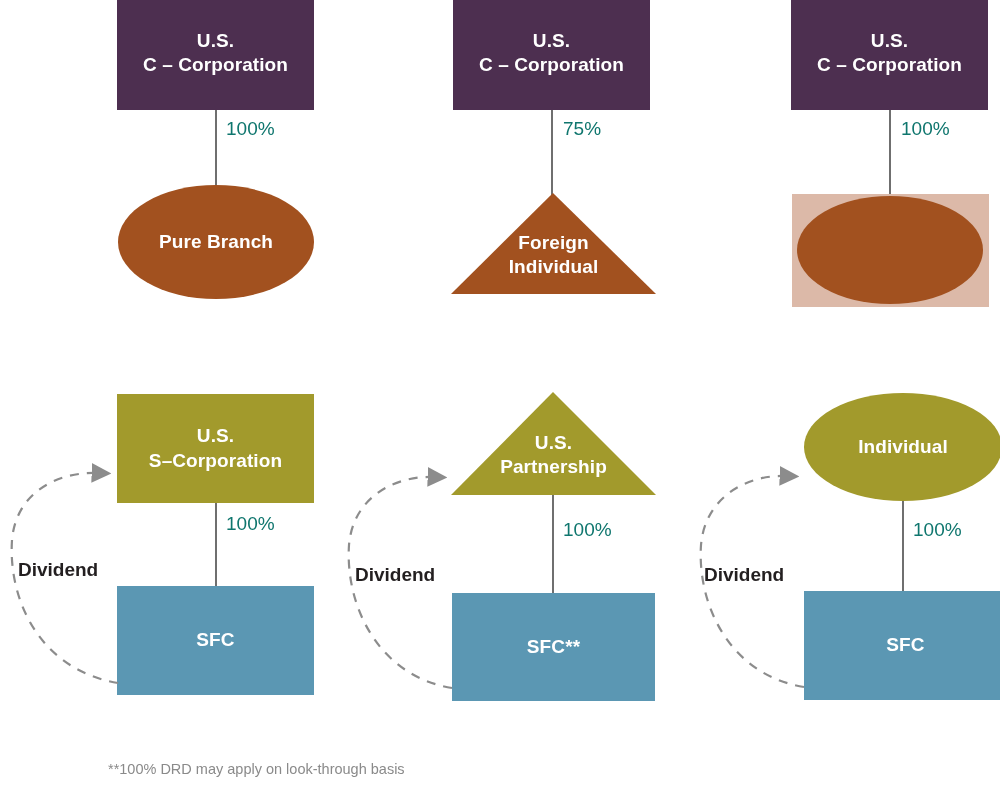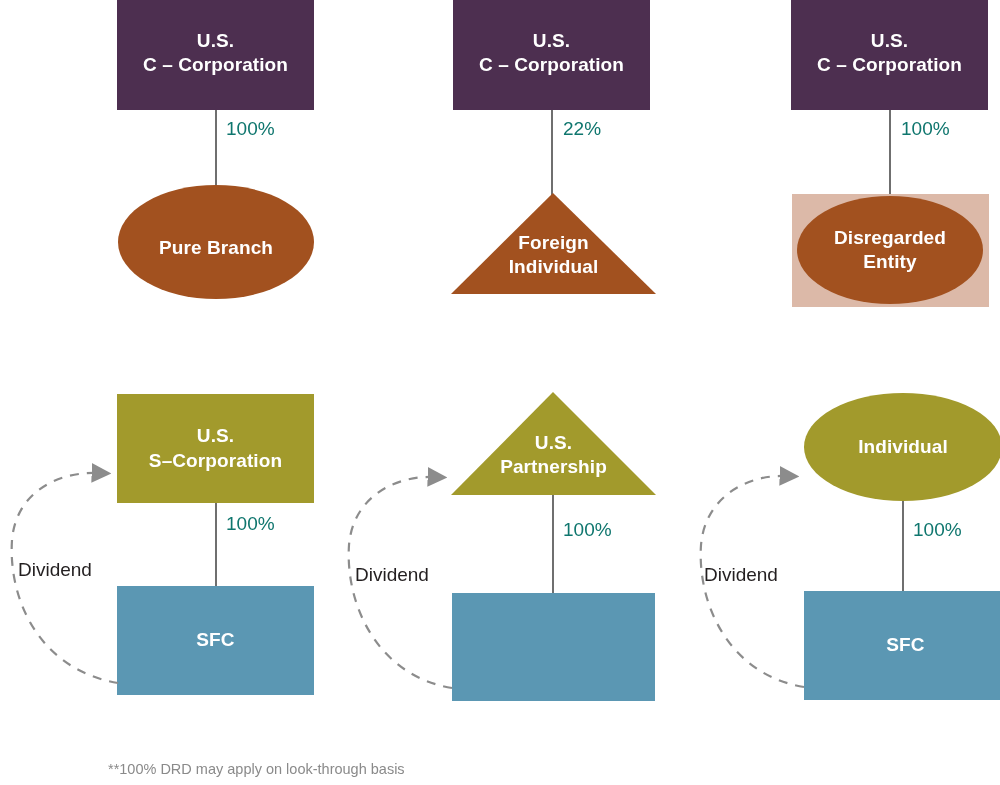--- a/index.html
+++ b/index.html
@@ -43,21 +43,21 @@
     position: absolute;
     color: #0f766e;
     font-size: 19px;
     font-weight: normal;
     white-space: nowrap;
   }
   .flow-label {
     position: absolute;
     color: #231f20;
     font-size: 19px;
-    font-weight: normal;
+    font-weight: bold;
     white-space: nowrap;
   }
   .footnote {
     position: absolute;
     color: #8a8a8a;
     font-size: 14.5px;
     font-weight: normal;
     white-space: nowrap;
   }
 </style>
@@ -106,43 +106,42 @@
     <path d="M118,683 C 40,670 8,600 12,540 C 16,492 58,472 96,473" fill="none" stroke="#8c8c8c" stroke-width="2.2" stroke-dasharray="9 8" marker-end="url(#dividend-arrowhead)"></path>
 
     <path d="M452,688 C 378,676 345,605 349,545 C 353,497 395,476 432,477" fill="none" stroke="#8c8c8c" stroke-width="2.2" stroke-dasharray="9 8" marker-end="url(#dividend-arrowhead)"></path>
 
     <path d="M804,687 C 730,675 697,605 701,545 C 705,497 747,475 784,476" fill="none" stroke="#8c8c8c" stroke-width="2.2" stroke-dasharray="9 8" marker-end="url(#dividend-arrowhead)"></path>
   </svg>
 
   <div class="node-label" style="left:117px; top:-4px; width:197px; height:114px;">U.S.
 C – Corporation</div>
   <div class="edge-label" style="left:226px; top:118px;">100%</div>
-  <div class="node-label" style="left:118px; top:191px; width:196px; height:114px;">Pure Branch</div>
+  <div class="node-label" style="left:118px; top:185px; width:196px; height:114px;">Pure Branch</div>
 
   <div class="node-label" style="left:453px; top:-4px; width:197px; height:114px;">U.S.
 C – Corporation</div>
-  <div class="edge-label" style="left:563px; top:118px;">22%</div>
+  <div class="edge-label" style="left:563px; top:118px;">75%</div>
   <div class="node-label" style="left:451px; top:225px; width:205px; height:60px;">Foreign
 Individual</div>
 
   <div class="node-label" style="left:791px; top:-4px; width:197px; height:114px;">U.S.
 C – Corporation</div>
   <div class="edge-label" style="left:901px; top:118px;">100%</div>
-  <div class="node-label" style="left:797px; top:196px; width:186px; height:108px;">Disregarded
-Entity</div>
 
   <div class="node-label" style="left:117px; top:394px; width:197px; height:109px;">U.S.
 S–Corporation</div>
   <div class="edge-label" style="left:226px; top:513px;">100%</div>
   <div class="node-label" style="left:117px; top:586px; width:197px; height:109px;">SFC</div>
   <div class="flow-label" style="left:18px; top:559px;">Dividend</div>
 
   <div class="node-label" style="left:451px; top:425px; width:205px; height:60px;">U.S.
 Partnership</div>
   <div class="edge-label" style="left:563px; top:519px;">100%</div>
+  <div class="node-label" style="left:452px; top:593px; width:203px; height:108px;">SFC**</div>
   <div class="flow-label" style="left:355px; top:564px;">Dividend</div>
 
   <div class="node-label" style="left:804px; top:393px; width:198px; height:108px;">Individual</div>
   <div class="edge-label" style="left:913px; top:519px;">100%</div>
   <div class="node-label" style="left:804px; top:591px; width:203px; height:109px;">SFC</div>
   <div class="flow-label" style="left:704px; top:564px;">Dividend</div>
 
   <div class="footnote" style="left:108px; top:761px;">**100% DRD may apply on look-through basis</div>
 
 </div>

